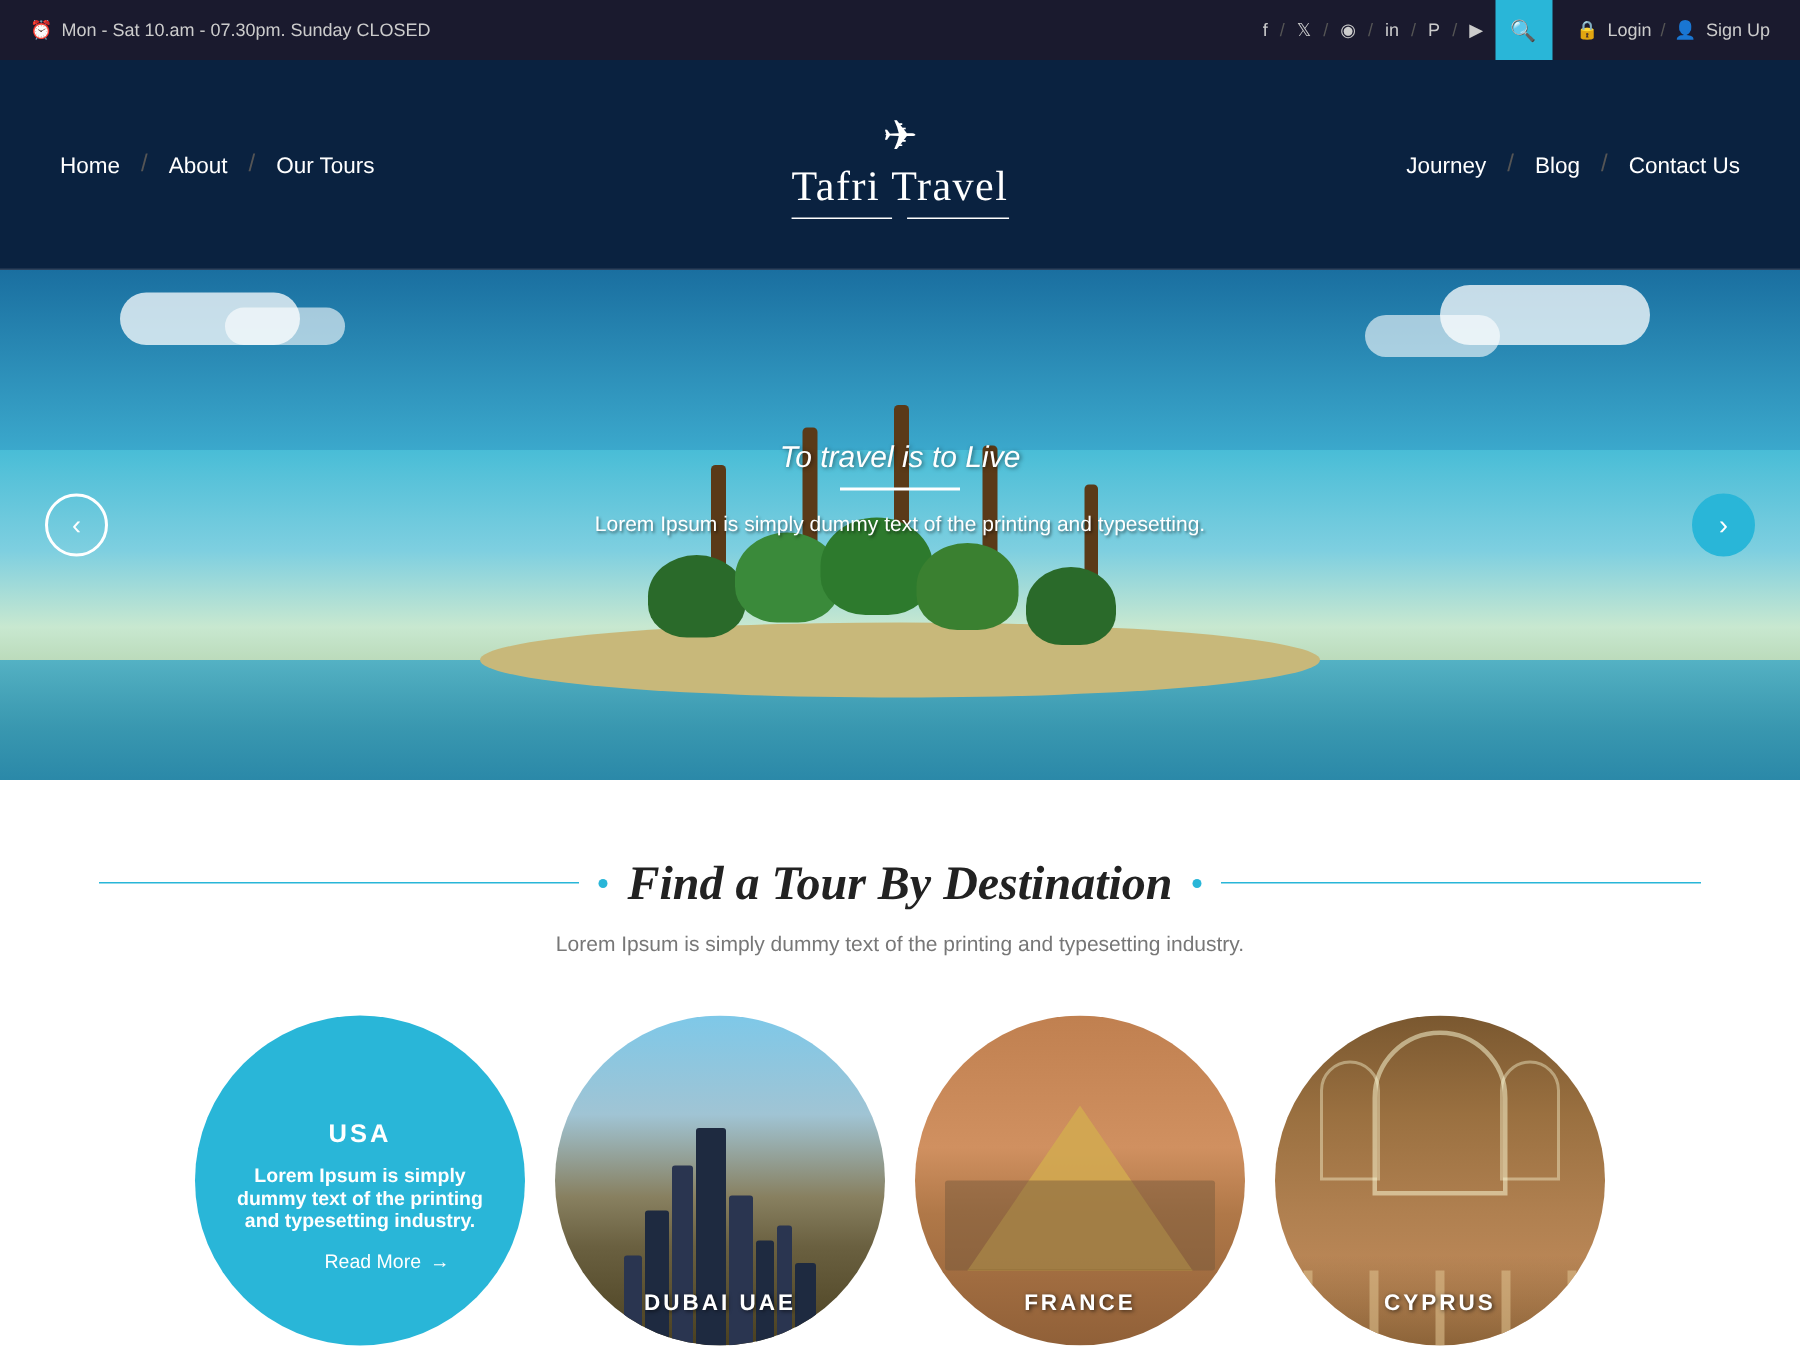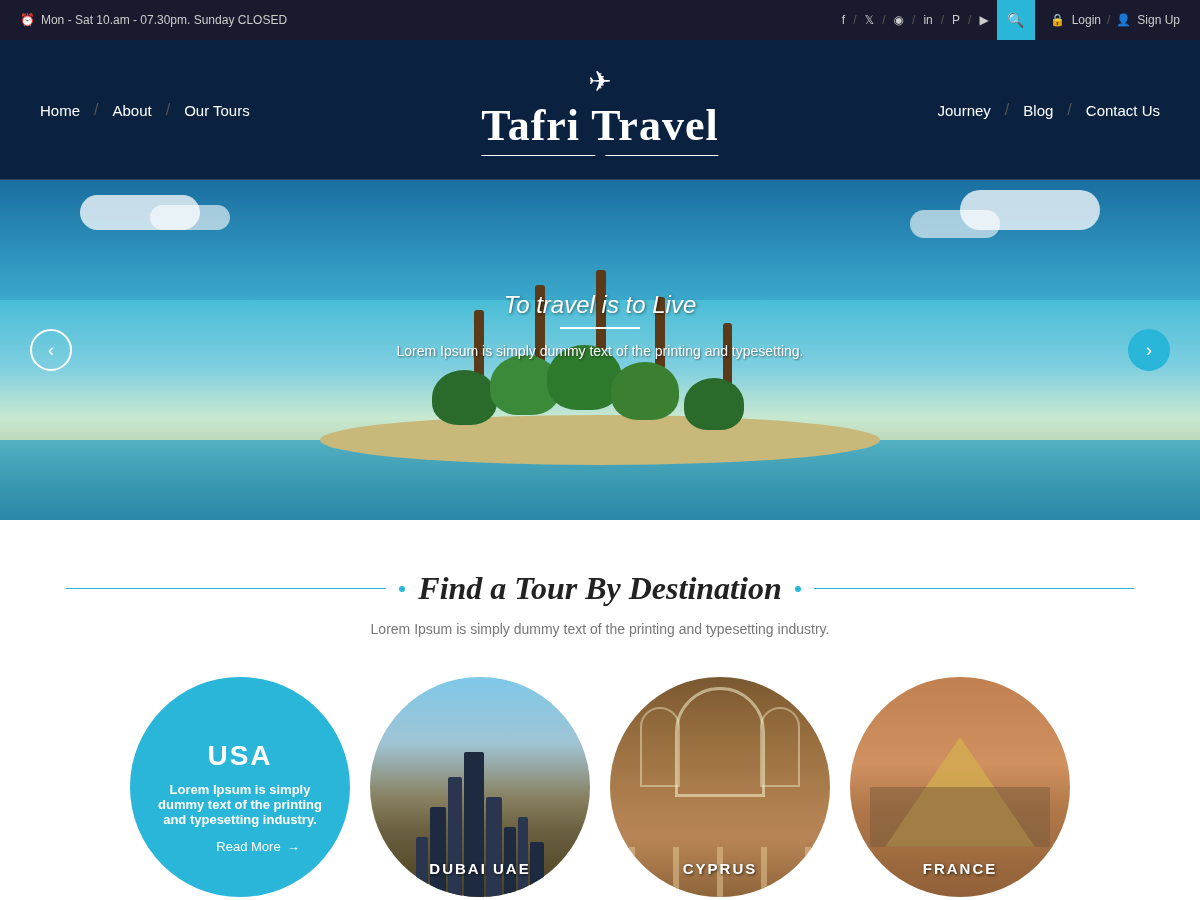--- a/index.html
+++ b/index.html
@@ -57,23 +57,23 @@
     .nav-sep { color: #555; font-size: 16px; }
     .nav-brand {
       text-align: center;
       color: white;
       position: absolute;
       left: 50%;
       transform: translateX(-50%);
     }
     .nav-brand-icon { font-size: 28px; margin-bottom: 2px; }
     .nav-brand-title {
-      font-size: 44px;
+      font-size: 28px;
       font-family: 'Georgia', serif;
-      font-weight: bold;
+      font-weight: normal;
       letter-spacing: 1px;
       white-space: nowrap;
     }
     .nav-brand-line {
       display: flex;
       align-items: center;
       gap: 10px;
       margin-top: 4px;
     }
     .nav-brand-line::before, .nav-brand-line::after {
@@ -112,21 +112,21 @@
     }
 
     .hero-content {
       position: relative;
       z-index: 10;
       text-align: center;
       color: white;
       padding-bottom: 30px;
     }
     .hero-subtitle {
-      font-size: 24px;
+      font-size: 20px;
       font-style: italic;
       margin-bottom: 8px;
       text-shadow: 1px 1px 3px rgba(0,0,0,0.5);
     }
     .hero-title {
       font-size: 52px;
       font-style: italic;
       font-weight: bold;
       font-family: Georgia, serif;
       text-shadow: 2px 2px 6px rgba(0,0,0,0.5);
@@ -227,21 +227,21 @@
     .dest-circle.active {
       background: #29b6d8;
       display: flex;
       flex-direction: column;
       align-items: center;
       justify-content: center;
       color: white;
       padding: 20px;
     }
     .dest-circle.active .dest-name {
-      font-size: 28px;
+      font-size: 17px;
       font-weight: bold;
       letter-spacing: 2px;
       margin-bottom: 10px;
       margin-top: 20px;
     }
     .dest-circle.active .dest-desc {
       font-size: 13px;
       font-weight: bold;
       text-align: center;
       margin-bottom: 12px;
@@ -399,40 +399,40 @@
         <div style="width:20px;height:145px;background:#1e2a40;border-radius:2px 2px 0 0;"></div>
         <div style="width:16px;height:100px;background:#2a3550;border-radius:2px 2px 0 0;"></div>
         <div style="width:12px;height:70px;background:#1e2a40;border-radius:2px 2px 0 0;"></div>
         <div style="width:10px;height:80px;background:#2a3550;border-radius:2px 2px 0 0;"></div>
         <div style="width:14px;height:55px;background:#1e2a40;border-radius:2px 2px 0 0;"></div>
       </div>
       <div class="dest-label">DUBAI UAE</div>
     </div>
 
     <div class="dest-circle" style="position:relative; overflow:hidden;">
+      <div style="width:100%;height:100%;background:linear-gradient(to bottom, #c08050 0%, #d09060 40%, #b07848 60%, #906038 100%);position:absolute;inset:0;"></div>
+
+      <div style="position:absolute;bottom:50px;left:50%;transform:translateX(-50%);width:0;height:0;border-left:75px solid transparent;border-right:75px solid transparent;border-bottom:110px solid rgba(210,170,80,0.85);"></div>
+
+      <div style="position:absolute;bottom:50px;left:50%;transform:translateX(-50%);width:150px;height:1px;background:rgba(180,140,60,0.7);"></div>
+
+      <div style="position:absolute;bottom:50px;left:20px;right:20px;height:60px;background:rgba(120,90,60,0.5);border-radius:2px;"></div>
+      <div class="dest-label">FRANCE</div>
+    </div>
+
+    <div class="dest-circle" style="position:relative; overflow:hidden;">
       <div style="width:100%;height:100%;background:linear-gradient(to bottom, #7a5830 0%, #9a7040 30%, #b08050 60%, #c89060 100%);position:absolute;inset:0;"></div>
 
       <div style="position:absolute;top:10px;left:50%;transform:translateX(-50%);width:90px;height:110px;border:3px solid rgba(255,255,220,0.5);border-radius:45px 45px 0 0;"></div>
       <div style="position:absolute;top:30px;left:30px;width:40px;height:80px;border:2px solid rgba(255,255,220,0.4);border-radius:20px 20px 0 0;"></div>
       <div style="position:absolute;top:30px;right:30px;width:40px;height:80px;border:2px solid rgba(255,255,220,0.4);border-radius:20px 20px 0 0;"></div>
 
       <div style="position:absolute;bottom:0;left:0;right:0;height:60px;background:linear-gradient(to bottom, transparent, rgba(100,70,30,0.6));display:flex;justify-content:space-around;align-items:flex-end;">
         <div style="width:6px;height:50px;background:rgba(220,190,140,0.6);"></div>
         <div style="width:6px;height:50px;background:rgba(220,190,140,0.6);"></div>
         <div style="width:6px;height:50px;background:rgba(220,190,140,0.6);"></div>
         <div style="width:6px;height:50px;background:rgba(220,190,140,0.6);"></div>
         <div style="width:6px;height:50px;background:rgba(220,190,140,0.6);"></div>
       </div>
       <div class="dest-label">CYPRUS</div>
     </div>
-
-    <div class="dest-circle" style="position:relative; overflow:hidden;">
-      <div style="width:100%;height:100%;background:linear-gradient(to bottom, #c08050 0%, #d09060 40%, #b07848 60%, #906038 100%);position:absolute;inset:0;"></div>
-
-      <div style="position:absolute;bottom:50px;left:50%;transform:translateX(-50%);width:0;height:0;border-left:75px solid transparent;border-right:75px solid transparent;border-bottom:110px solid rgba(210,170,80,0.85);"></div>
-
-      <div style="position:absolute;bottom:50px;left:50%;transform:translateX(-50%);width:150px;height:1px;background:rgba(180,140,60,0.7);"></div>
-
-      <div style="position:absolute;bottom:50px;left:20px;right:20px;height:60px;background:rgba(120,90,60,0.5);border-radius:2px;"></div>
-      <div class="dest-label">FRANCE</div>
-    </div>
   </div>
 </div>
 
 </body></html>

